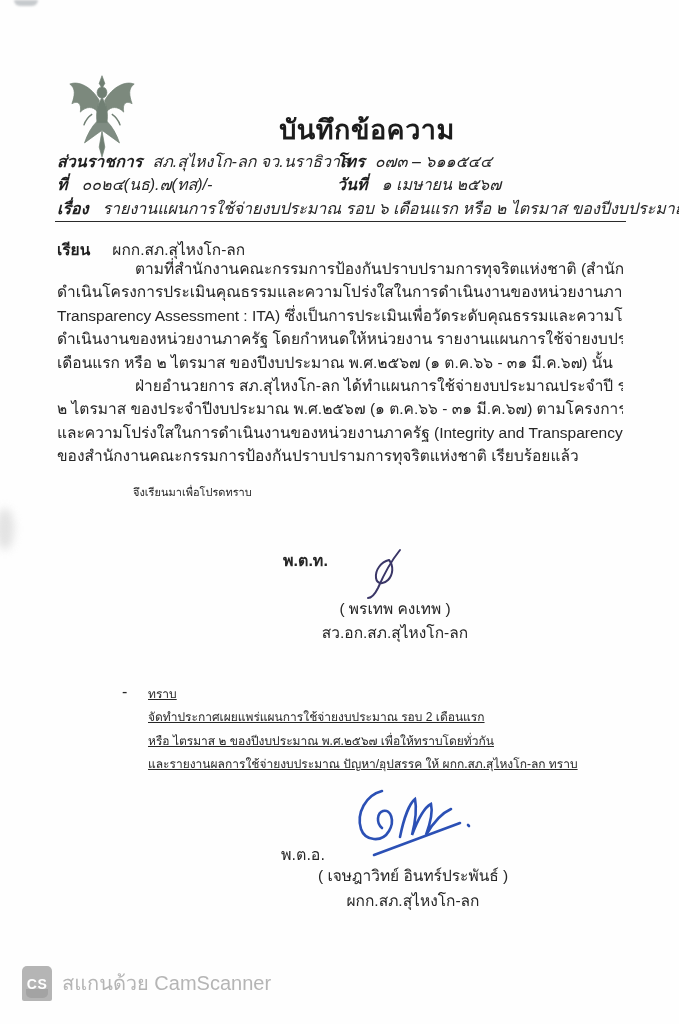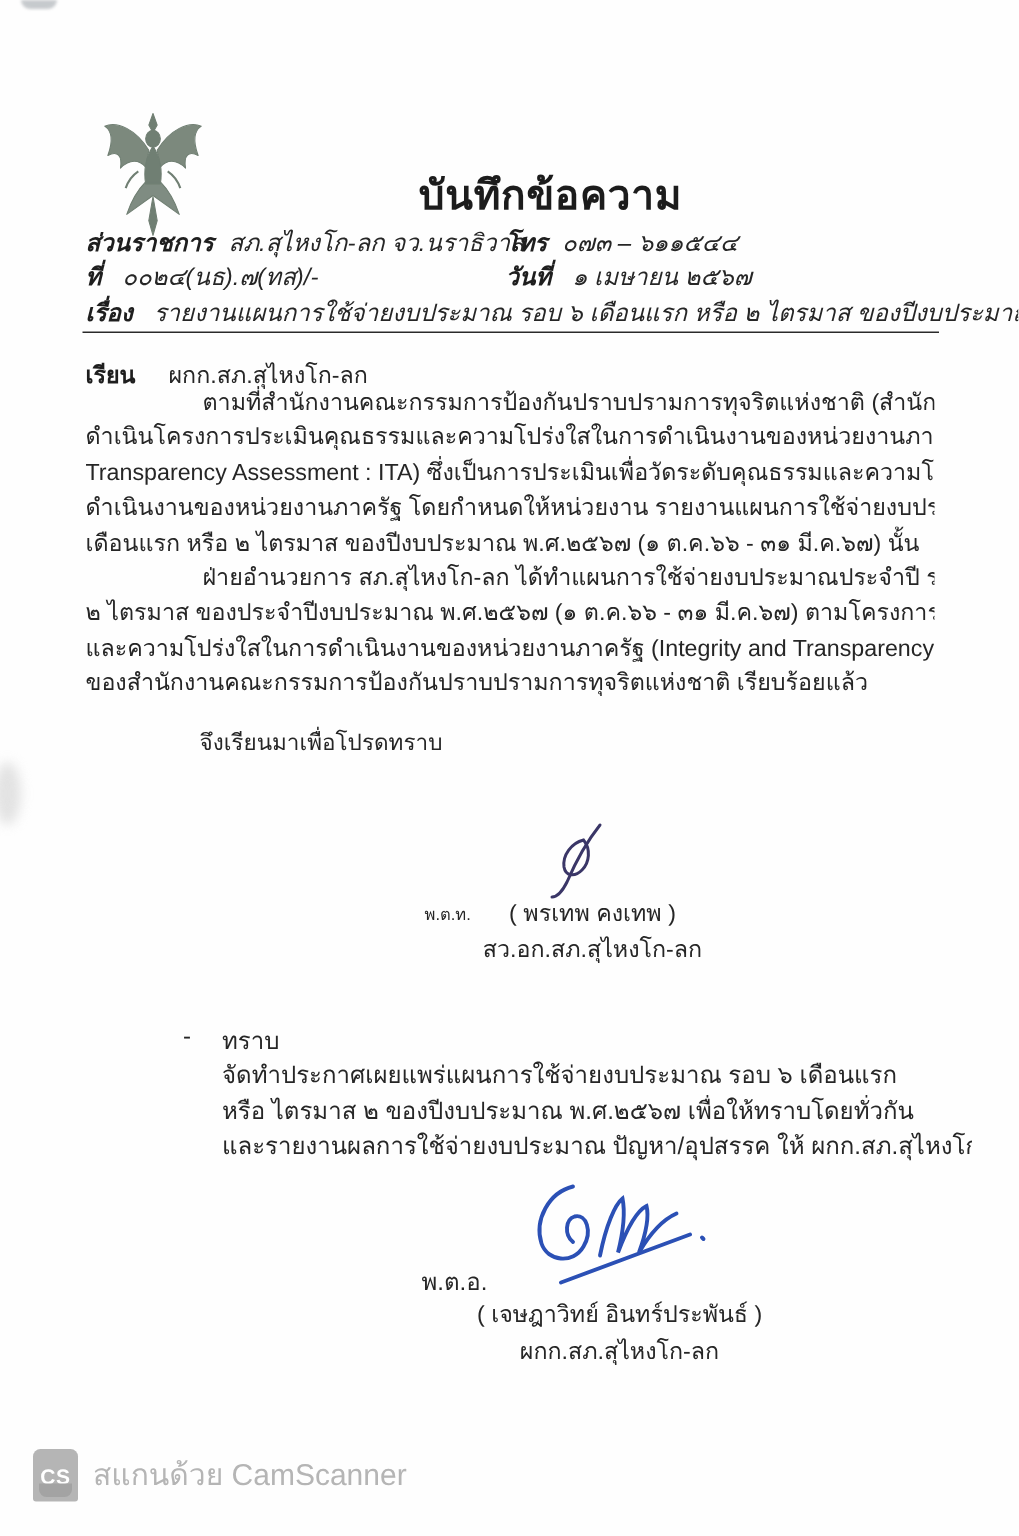--- a/index.html
+++ b/index.html
@@ -57,31 +57,31 @@
   }
 
   
   .to-row { left: 57px; top: 237px; font-size: 15.5px; }
   .to-row .hlabel { margin-right: 22px; }
   .bodyblock { left: 57px; width: 566px; font-size: 15.5px; }
   .line { height: 23.4px; line-height: 23.4px; white-space: nowrap; overflow: hidden; }
   .indent { padding-left: 78px; }
   .p1 { top: 257px; }
   .p2 { top: 374px; }
-  .closing { left: 133px; top: 483px; font-size: 15px; }
+  .closing { left: 133px; top: 483px; font-size: 11px; }
 
   
   .sig1-stroke { left: 362px; top: 548px; width: 46px; height: 52px; color: var(--signature1-ink, #3a3667); }
-  .sig1-rank { left: 283px; top: 600px; font-size: 11px; }
+  .sig1-rank { left: 283px; top: 548px; font-size: 16px; font-weight: bold; }
   .sig1-name { left: 310px; top: 596px; width: 170px; text-align: center; font-size: 15.5px; }
   .sig1-pos  { left: 310px; top: 620px; width: 170px; text-align: center; font-size: 15.5px; }
 
   
   .note-dash { left: 122px; top: 683px; font-size: 16px; }
-  .notes { left: 148px; top: 683px; width: 500px; font-size: 16px; }
+  .notes { left: 148px; top: 683px; width: 500px; font-size: 12px; text-decoration: underline; }
   .notes .line { height: 23.3px; line-height: 23.3px; }
 
   
   .sig2-stroke { left: 352px; top: 783px; width: 140px; height: 78px; color: var(--signature2-ink, #2b50b5); }
   .sig2-rank { left: 281px; top: 842px; font-size: 16px; }
   .sig2-name { left: 318px; top: 863px; width: 190px; text-align: left; font-size: 15.5px; }
   .sig2-pos  { left: 318px; top: 888px; width: 190px; text-align: center; font-size: 15.5px; }
 
   
   .cs-badge {
@@ -163,21 +163,21 @@
     <path d="M38,2 C30,12 22,26 16,40 C13,46 10,50 6,50" fill="none" stroke="currentColor" stroke-width="2" stroke-linecap="round"></path>
     <path d="M27,12 C19,14 13,22 14,30 C15,36 21,37 26,32 C31,27 32,18 27,12 Z" fill="none" stroke="currentColor" stroke-width="2" stroke-linecap="round"></path>
   </svg>
   <div class="abs sig1-rank nowrap">พ.ต.ท.</div>
   <div class="abs sig1-pos nowrap">สว.อก.สภ.สุไหงโก-ลก</div>
   <div class="abs sig1-name nowrap">( พรเทพ  คงเทพ )</div>
 
   <div class="abs note-dash">-</div>
   <div class="abs notes">
     <div class="line">ทราบ</div>
-    <div class="line">จัดทำประกาศเผยแพร่แผนการใช้จ่ายงบประมาณ รอบ ๖ เดือนแรก</div>
+    <div class="line">จัดทำประกาศเผยแพร่แผนการใช้จ่ายงบประมาณ รอบ 2 เดือนแรก</div>
     <div class="line">หรือ ไตรมาส ๒ ของปีงบประมาณ พ.ศ.๒๕๖๗ เพื่อให้ทราบโดยทั่วกัน</div>
     <div class="line">และรายงานผลการใช้จ่ายงบประมาณ ปัญหา/อุปสรรค ให้ ผกก.สภ.สุไหงโก-ลก ทราบ</div>
   </div>
 
   <svg class="abs sig2-stroke" viewBox="0 0 140 78" xmlns="http://www.w3.org/2000/svg">
     <g fill="none" stroke="currentColor" stroke-width="2.6" stroke-linecap="round">
       <path d="M30,8 C14,12 4,30 9,46 C13,58 30,60 37,48 C43,38 39,26 31,28 C25,30 24,40 30,45"></path>
       <path d="M48,54 C52,34 58,20 63,16 C65,26 63,40 60,52 C66,36 73,24 79,21 C81,29 78,41 74,52 C81,40 90,30 99,26"></path>
       <path d="M22,72 L108,40"></path>
       <path d="M116,42 L117,43"></path>

